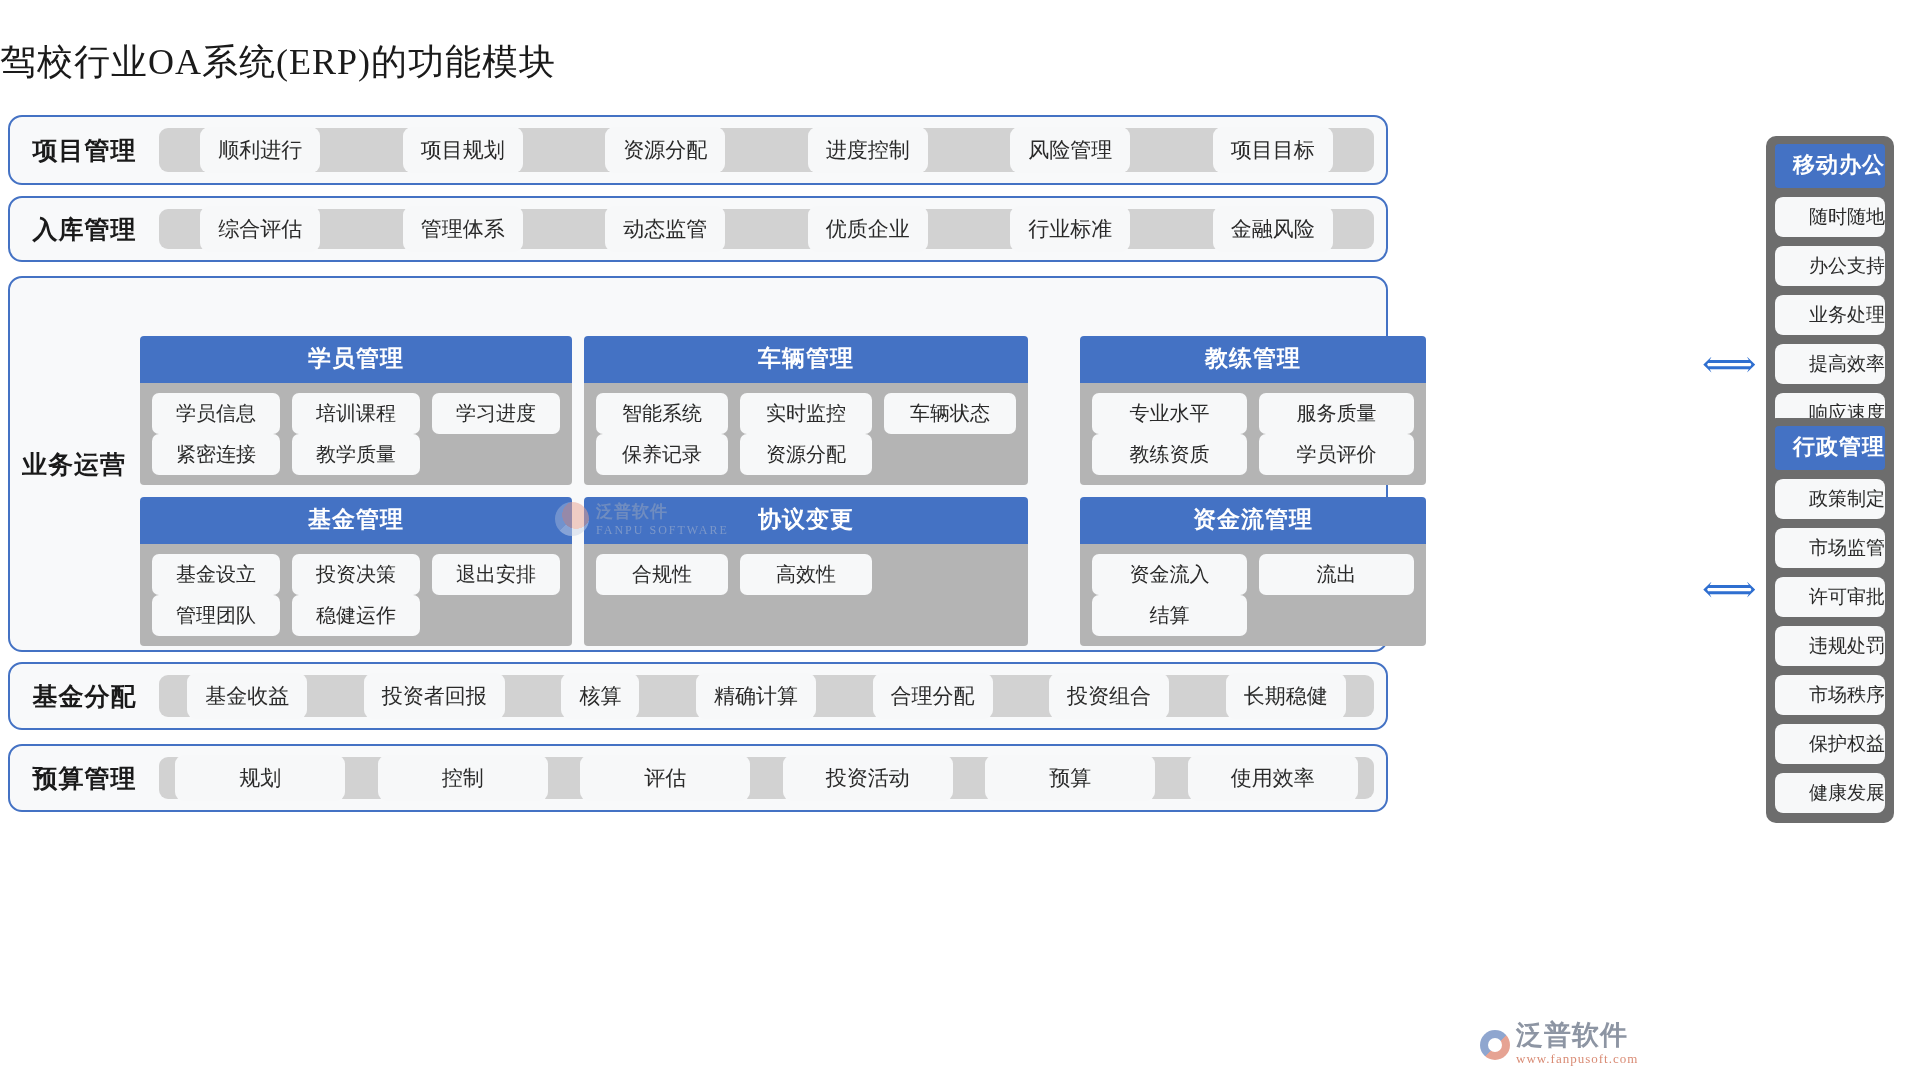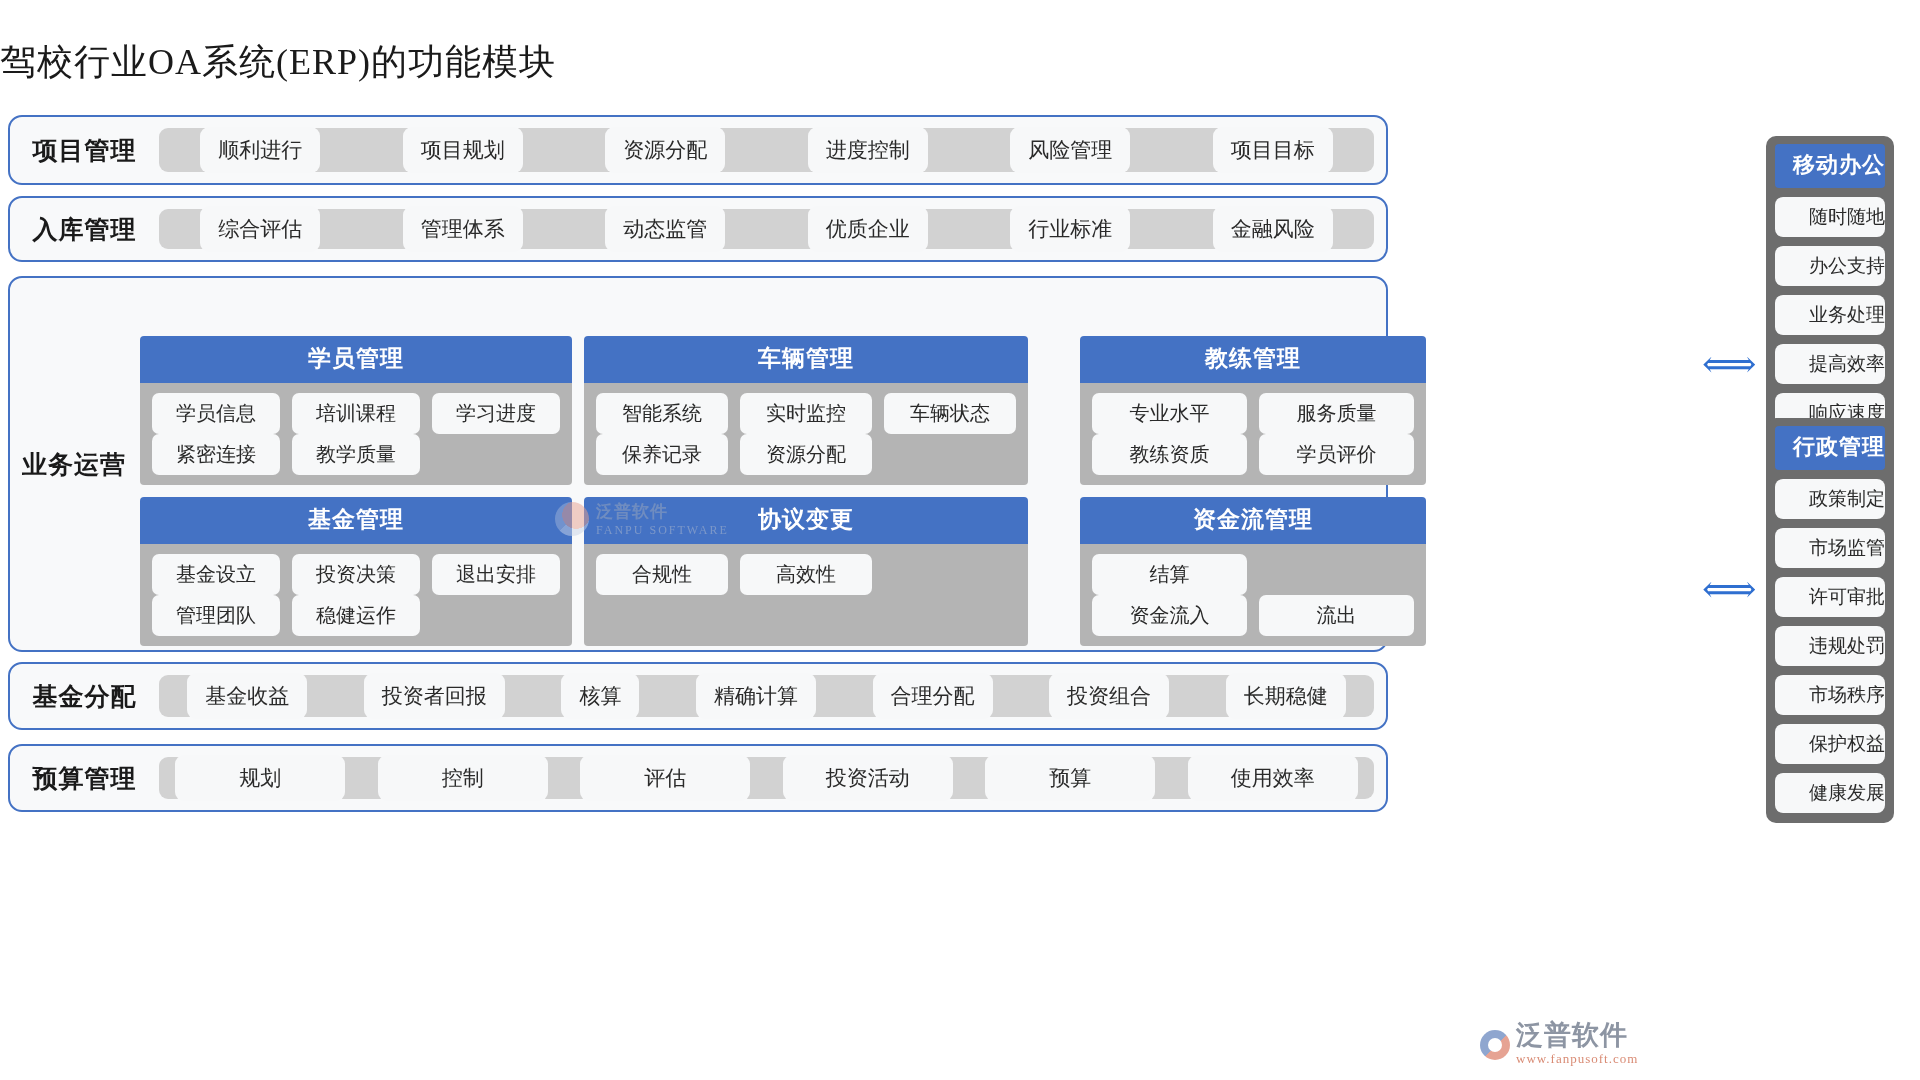--- a/index.html
+++ b/index.html
@@ -293,26 +293,26 @@
             <div class="mod-line">
               <div style="flex:1 1 0"></div>
             </div>
           </div>
         </div>
 
         <div class="mod-card" style="flex:0 0 346px;margin-left:40px;">
           <div class="mod-head">资金流管理</div>
           <div class="mod-body">
             <div class="mod-line">
-              <div class="mod-chip">结算</div>
-              <div style="flex:1 1 0"></div>
-            </div>
-            <div class="mod-line">
               <div class="mod-chip">资金流入</div>
               <div class="mod-chip">流出</div>
+            </div>
+            <div class="mod-line">
+              <div class="mod-chip">结算</div>
+              <div style="flex:1 1 0"></div>
             </div>
           </div>
         </div>
       </div>
 
     </div>
   </div>
 
   <div class="band" style="left:8px;top:662px;width:1380px;height:68px;">
     <div class="band-label">基金分配</div>

